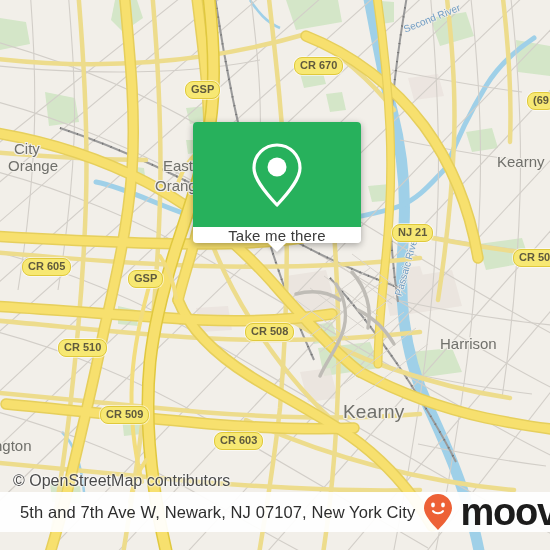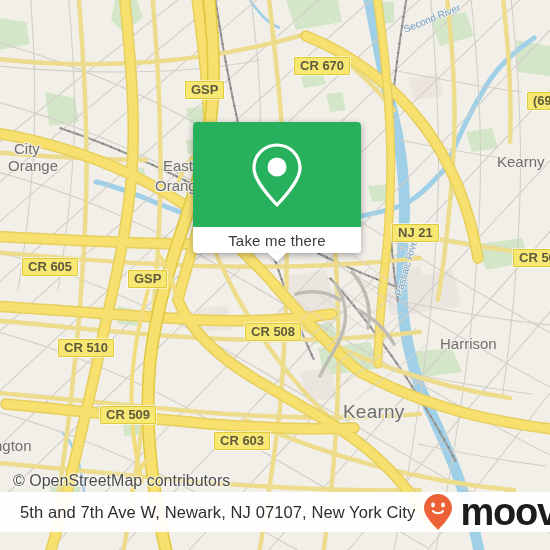--- a/index.html
+++ b/index.html
@@ -29,23 +29,23 @@
   .water-label{
     position:absolute;color:#6f9cc4;font-size:10px;white-space:nowrap;
     text-shadow:1px 0 #f2efe9,-1px 0 #f2efe9,0 1px #f2efe9,0 -1px #f2efe9;
   }
 
   
   .shield{
     position:absolute;
     background:#f7e873;
     border:1px solid #e0c93c;
-    border-radius:1px;
+    border-radius:8px;
     color:#5f5a3e;
-    font-size:13px;
+    font-size:11px;
     font-weight:bold;
     padding:1px 5px 2px 5px;
     line-height:13px;
     white-space:nowrap;
     box-shadow:0 0 0 1px rgba(255,255,255,.55);
   }
 
   
   #card{
     position:absolute;
@@ -57,21 +57,21 @@
   }
   #card-green{
     background:#27b15c;
     height:105px;
     border-radius:4px 4px 0 0;
     display:flex;align-items:center;justify-content:center;
   }
   #card-green svg{display:block;}
   #card-white{
     background:#ffffff;
-    height:26px;
+    height:16px;
     border-radius:0 0 4px 4px;
     display:flex;align-items:center;justify-content:center;
     position:relative;
   }
   #card-label{
     font-size:15px;color:#3b3b3b;letter-spacing:.2px;
   }
   #card-tail{
     position:absolute;
     left:50%;margin-left:-9px;bottom:-9px;

